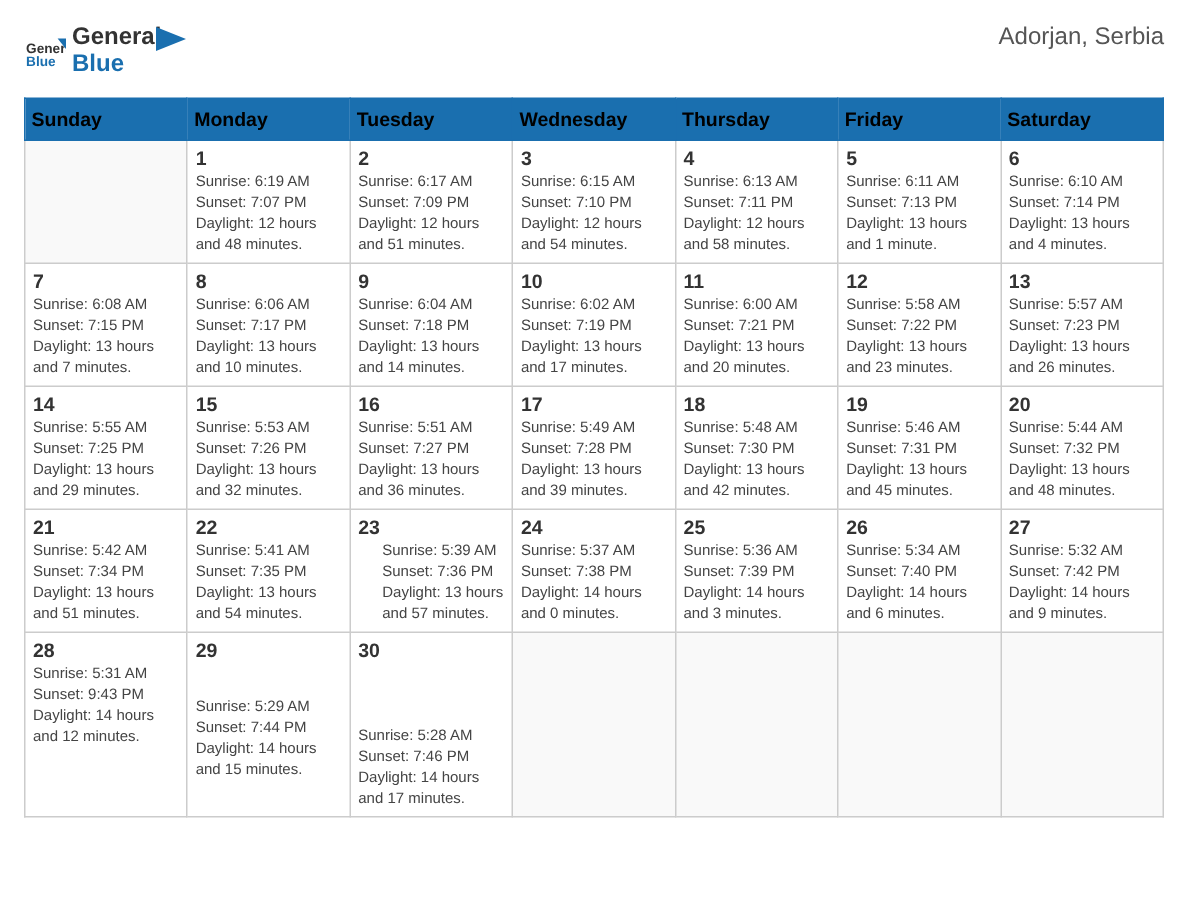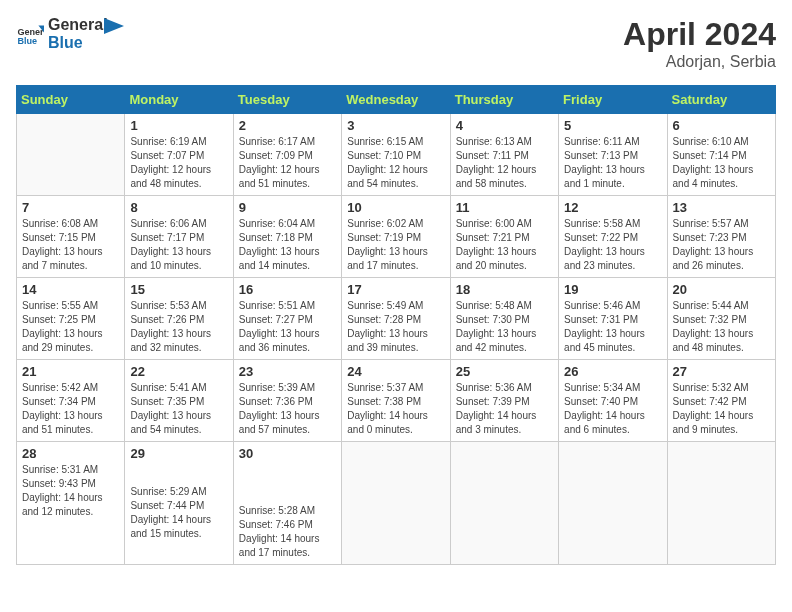--- a/index.html
+++ b/index.html
@@ -37,21 +37,21 @@
       font-size: 16px;
       color: #555;
     }
     table {
       width: 100%;
       border-collapse: collapse;
       table-layout: fixed;
     }
     th {
       background-color: #1a6faf;
-      color: #bef264;
+      color: #000000;
       font-size: 13px;
       padding: 6px 4px;
       text-align: left;
       border: 1px solid #1a6faf;
     }
     td {
       border: 1px solid #ccc;
       vertical-align: top;
       padding: 4px 5px;
       height: 80px;
@@ -90,21 +90,20 @@
       </div>
       <div style="font-size:16px;font-weight:bold;line-height:1.1;">
         <span style="color:#1a6faf;">Blue</span>
       </div>
     </div>
     <svg width="20" height="24" viewBox="0 0 20 24" style="margin-left:-8px;margin-top:-8px;">
       <polygon points="0,0 20,8 0,16" fill="#1a6faf"></polygon>
     </svg>
   </div>
   <div class="title-block">
-    <div class="month-title">April 2024</div>
     <div class="location-title">Adorjan, Serbia</div>
   </div>
 </div>
 
 <table>
   <thead>
     <tr>
     <th>Sunday</th>
         <th>Monday</th>
         <th>Tuesday</th>
@@ -272,21 +271,21 @@
         </td>
         <td>
           <div class="day-number">22</div>
           <div class="day-info" style="white-space: pre-line;">Sunrise: 5:41 AM
 Sunset: 7:35 PM
 Daylight: 13 hours
 and 54 minutes.</div>
         </td>
         <td>
           <div class="day-number">23</div>
-          <div class="day-info" style="white-space: pre-line;">Sunrise: 5:39 AM
+          <div class="day-info" style="white-space: pre-line; margin-left: 16px;">Sunrise: 5:39 AM
 Sunset: 7:36 PM
 Daylight: 13 hours
 and 57 minutes.</div>
         </td>
         <td>
           <div class="day-number">24</div>
           <div class="day-info" style="white-space: pre-line;">Sunrise: 5:37 AM
 Sunset: 7:38 PM
 Daylight: 14 hours
 and 0 minutes.</div>

